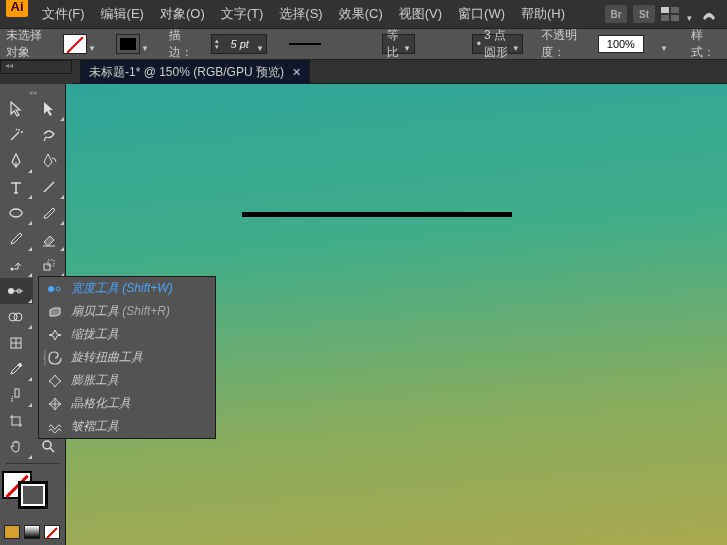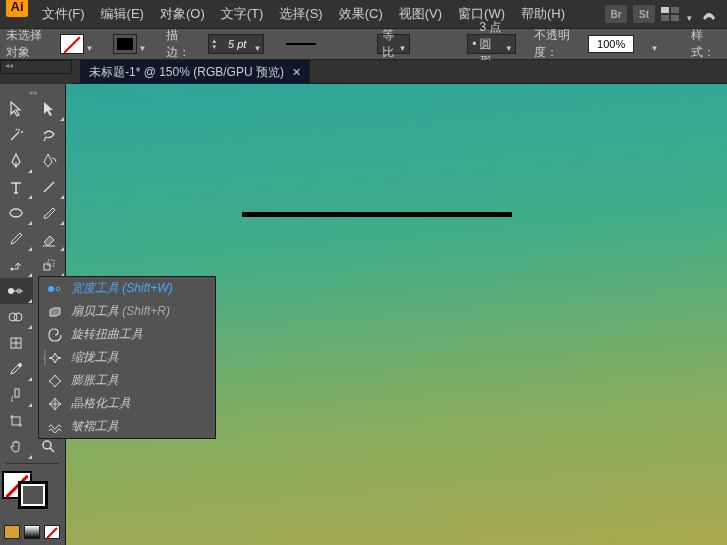--- a/index.html
+++ b/index.html
@@ -21,21 +21,21 @@
 .swatch.black { background:#000; }
 .mini-arrow { width:8px; height:8px; display:inline-block; }
 .mini-arrow::after { content:"▾"; font-size:9px; color:#ccc; }
 .combo { display:flex; align-items:center; gap:3px; }
 .spinner { display:flex; align-items:center; background:#3a3a3a; border:1px solid #222; height:20px; }
 .spinner .arrows { width:10px; display:flex; flex-direction:column; font-size:7px; line-height:6px; text-align:center; color:#ccc; }
 .spinner input { width:36px; background:#3a3a3a; border:none; color:#eee; font-size:11px; text-align:center; outline:none;font-style:italic; }
 .stroke-preview { width:50px; height:2px; background:#000; margin:0 4px; }
 .dropdown { background:#3a3a3a; border:1px solid #222; padding:2px 4px; display:flex; align-items:center; gap:3px; height:20px;margin-left:39px; }
 .opacity-input { width:46px; background:#fff; color:#000; border:1px solid #222; height:18px; font-size:11px; text-align:center; }
-.style-btn { padding:2px 6px;margin-left:10px; }
+.style-btn { padding:2px 6px; }
 
 
 .panelstub { position:absolute; left:0; top:60px; width:72px; height:14px; background:#323232; border:1px solid #1a1a1a; }
 .panelstub::after { content:"◂◂"; font-size:8px; color:#888; position:absolute; left:4px; top:0; }
 .tabrow { position:absolute; left:72px; right:0; top:60px; height:24px; background:#323232; border-bottom:1px solid #1a1a1a; display:flex; align-items:center; padding-left:8px; }
 .tab { background:#0f172a; padding:3px 8px; font-size:12px; display:flex; align-items:center; gap:8px; border:1px solid #1a1a1a; border-bottom:none; }
 .tab .close { font-size:11px; color:#ccc; }
 
 
 .toolbox { position:absolute; left:0; top:84px; width:66px; bottom:0; background:#535353; border-right:1px solid #1a1a1a; padding-top:4px; }
@@ -410,32 +410,32 @@
     <span class="rowicon">
         <svg width="14" height="12">
           <path d="M2 10 L2 4 L6 2 L12 2 L12 8 L8 10 Z" stroke="#ddd" fill="#888"></path>
         </svg>
       </span>
     <span class="rowtext"><span>扇贝工具</span> <span class="hint">(Shift+R)</span></span>
   </div>
   <div class="flyout-row">
     <span class="rowicon">
         <svg width="14" height="14">
+          <path d="M7 2 L9 6 L13 7 L9 8 L7 12 L5 8 L1 7 L5 6 Z" stroke="#ddd" fill="none"></path>
+        </svg>
+      </span>
+    <span class="rowtext"><span>缩拢工具</span></span>
+  </div>
+  <div class="flyout-row">
+    <span class="rowicon">
+        <svg width="14" height="14">
           <path d="M7 7 Q10 7 10 4 Q10 1 6 1 Q1 1 1 7 Q1 13 7 13 Q13 13 13 7" stroke="#ddd" fill="none" stroke-width="1.2"></path>
         </svg>
       </span>
     <span class="rowtext"><span>旋转扭曲工具</span></span>
-  </div>
-  <div class="flyout-row">
-    <span class="rowicon">
-        <svg width="14" height="14">
-          <path d="M7 2 L9 6 L13 7 L9 8 L7 12 L5 8 L1 7 L5 6 Z" stroke="#ddd" fill="none"></path>
-        </svg>
-      </span>
-    <span class="rowtext"><span>缩拢工具</span></span>
   </div>
   <div class="flyout-row">
     <span class="rowicon">
         <svg width="14" height="14">
           <path d="M7 1 Q9 5 13 7 Q9 9 7 13 Q5 9 1 7 Q5 5 7 1" stroke="#ddd" fill="none"></path>
         </svg>
       </span>
     <span class="rowtext"><span>膨胀工具</span></span>
   </div>
   <div class="flyout-row">

